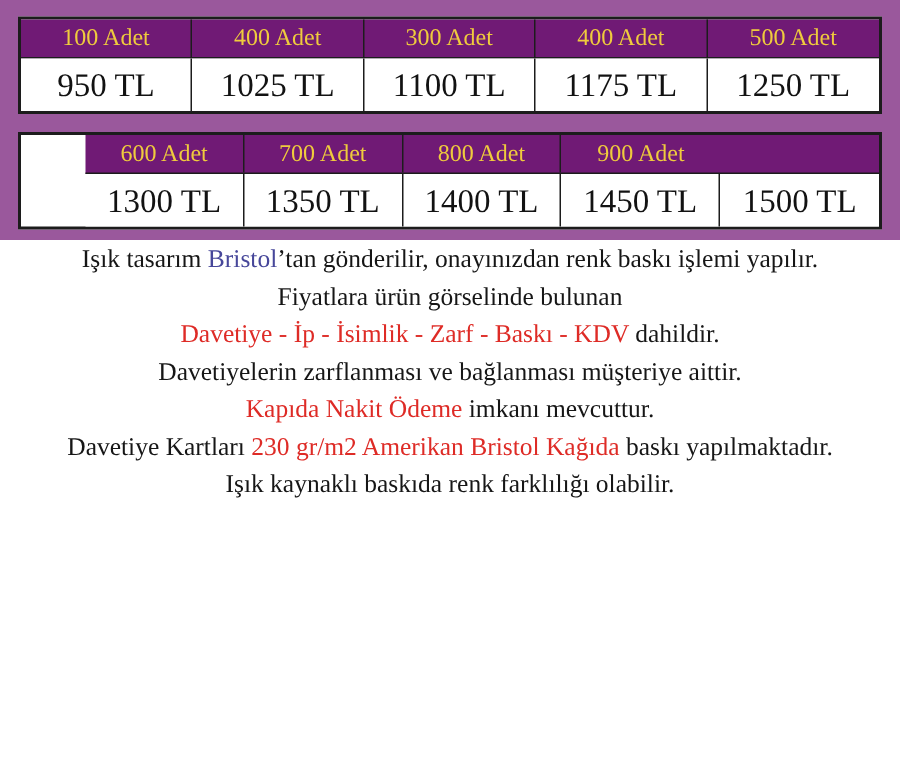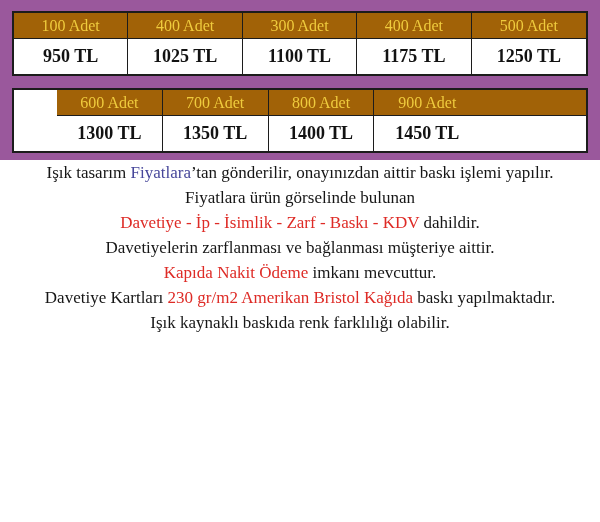--- a/index.html
+++ b/index.html
@@ -19,21 +19,21 @@
     padding: 11px 12px 0 12px;
   }
   .ptable {
     border: 2px solid #1c1c1c;
     background: #ffffff;
   }
   .ptable + .ptable { margin-top: 12px; padding-left: 43px; }
   .phead {
     display: grid;
     grid-template-columns: repeat(5, 1fr);
-    background: #a16207;
+    background: #701a75;
     border-bottom: 1px solid #1c1c1c;
   }
   .hcell {
     height: 25px;
     display: flex;
     align-items: center;
     justify-content: center;
     color: #EFCB3D;
     font-size: 16px;
     border-right: 1px solid #1c1c1c;
@@ -45,22 +45,22 @@
     display: grid;
     grid-template-columns: repeat(5, 1fr);
     background: #ffffff;
   }
   .vcell {
     height: 35px;
     display: flex;
     align-items: center;
     justify-content: center;
     color: #121212;
-    font-size: 18px;
-    font-weight: bold;
+    font-size: 22px;
+    font-weight: normal;
     border-right: 1px solid #1c1c1c;
     white-space: nowrap;
     overflow: hidden;
   }
   .vcell:last-child { border-right: none; }
   .notes {
     text-align: center;
     font-size: 17px;
     color: #161616;
   }
@@ -104,28 +104,29 @@
       <div class="hcell">600 Adet</div>
       <div class="hcell">700 Adet</div>
       <div class="hcell">800 Adet</div>
       <div class="hcell">900 Adet</div>
     </div>
     <div class="pvals">
       <div class="vcell">1300 TL</div>
       <div class="vcell">1350 TL</div>
       <div class="vcell">1400 TL</div>
       <div class="vcell">1450 TL</div>
+      <div class="vcell">1500 TL</div>
     </div>
   </div>
 
 </div>
 
 <div class="notes">
 
-  <p class="mt-l1"><span>Işık tasarım </span><span class="blue">Fiyatlara</span><span>’tan gönderilir, onayınızdan aittir baskı işlemi yapılır.</span></p>
+  <p class="mt-l1"><span>Işık tasarım </span><span class="blue">Bristol</span><span>’tan gönderilir, onayınızdan renk baskı işlemi yapılır.</span></p>
 
   <p class="mt-l2">Fiyatlara ürün görselinde bulunan</p>
 
   <p><span class="red">Davetiye - İp - İsimlik - Zarf - Baskı - KDV</span><span> dahildir.</span></p>
 
   <p class="mt-l4">Davetiyelerin zarflanması ve bağlanması müşteriye aittir.</p>
 
   <p class="mt-l5"><span class="red">Kapıda Nakit Ödeme</span><span> imkanı mevcuttur.</span></p>
 
   <p class="mt-l6"><span>Davetiye Kartları </span><span class="red">230 gr/m2 Amerikan Bristol Kağıda</span><span> baskı yapılmaktadır.</span></p>

